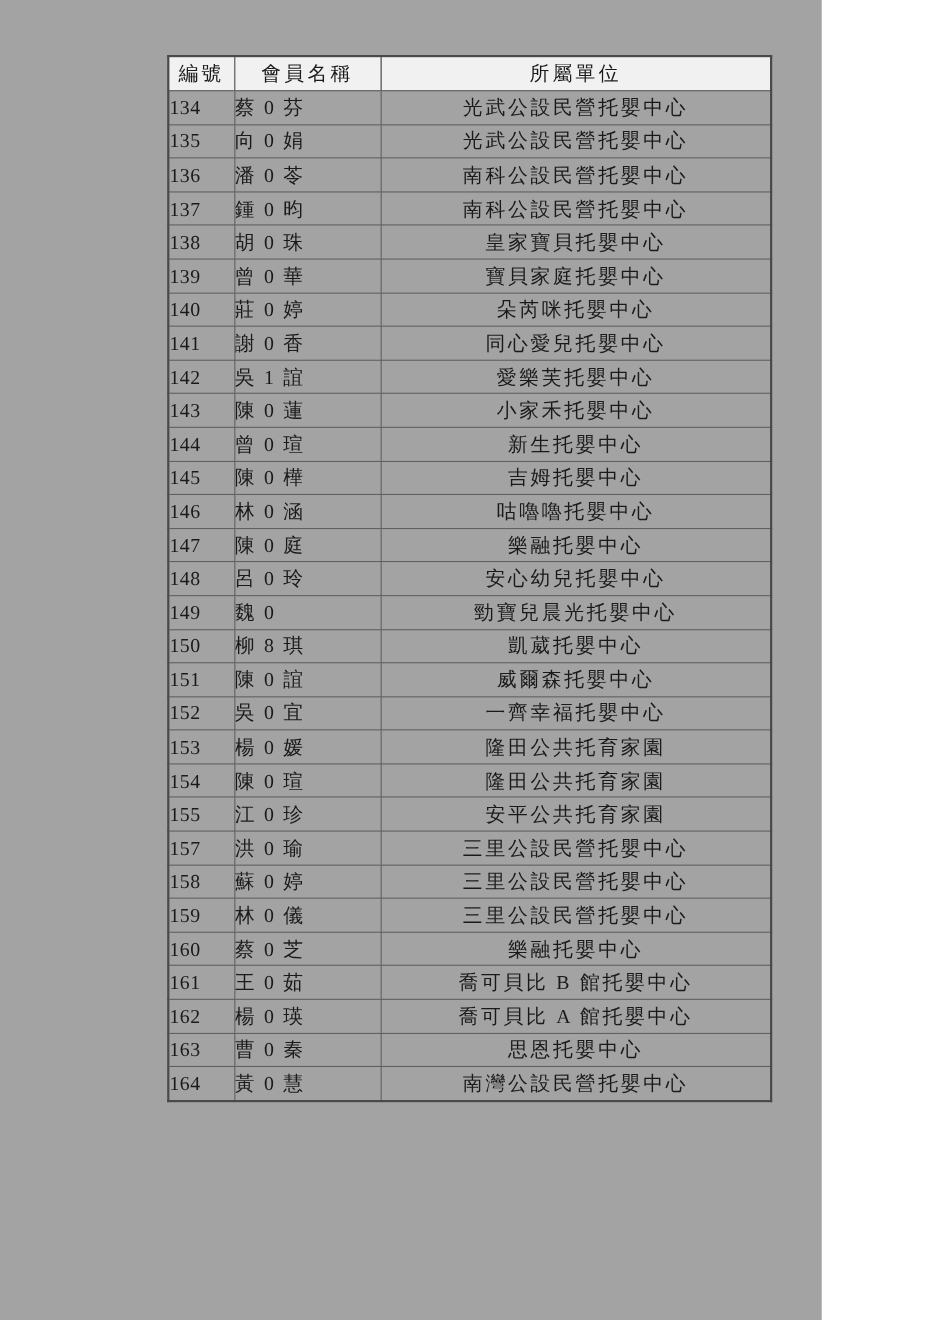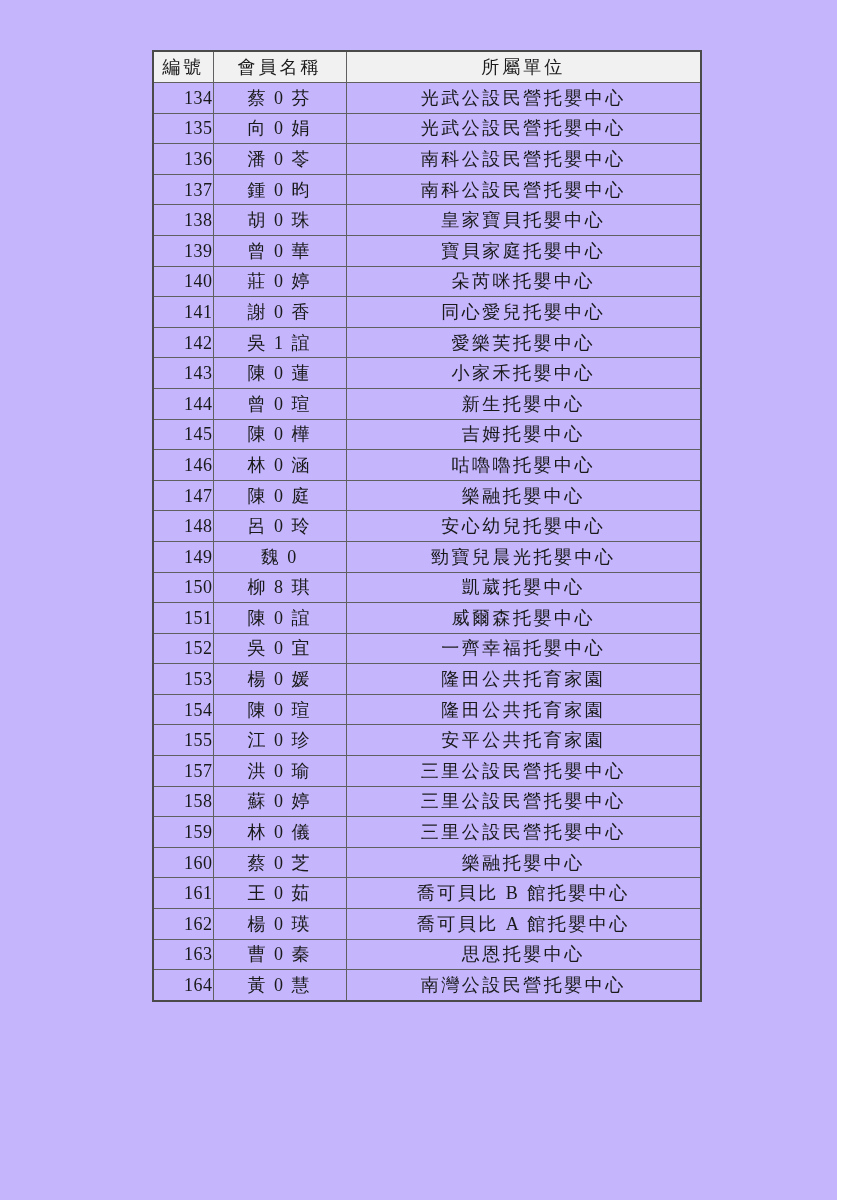--- a/index.html
+++ b/index.html
@@ -2,23 +2,23 @@
 <html><head>
 <meta charset="utf-8">
 <style>
   html, body {
     margin: 0;
     padding: 0;
     background: #ffffff;
   }
   .page {
     position: relative;
-    width: 837px;
+    width: 747px;
     height: 1200px;
-    background: #c4b5fd;
+    background: #a3a3a3;
     font-family: "Liberation Serif", "DejaVu Serif", serif;
     color: #1a1a1a;
     overflow: hidden;
   }
   .member-table {
     position: absolute;
     left: 152px;
     top: 50px;
     width: 548px;
     border-collapse: collapse;
@@ -43,26 +43,26 @@
     background: #f1f1f1;
     text-align: center;
     letter-spacing: 3px;
     vertical-align: middle;
   }
   .member-table tbody td {
     height: 29.6px;
     vertical-align: middle;
   }
   .cell-id {
-    text-align: right;
+    text-align: left;
     letter-spacing: 0.5px;
     font-size: 17px;
   }
   .cell-name {
-    text-align: center;
+    text-align: left;
     letter-spacing: 2px;
   }
   .cell-unit {
     text-align: center;
     padding-left: 7px;
     letter-spacing: 2.5px;
   }
 </style>
 </head>
 <body>

